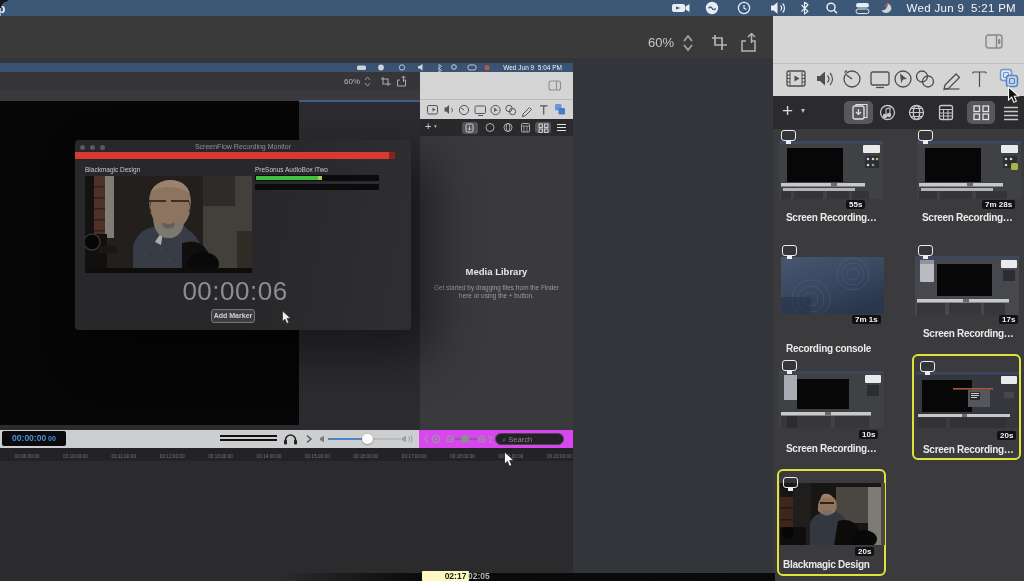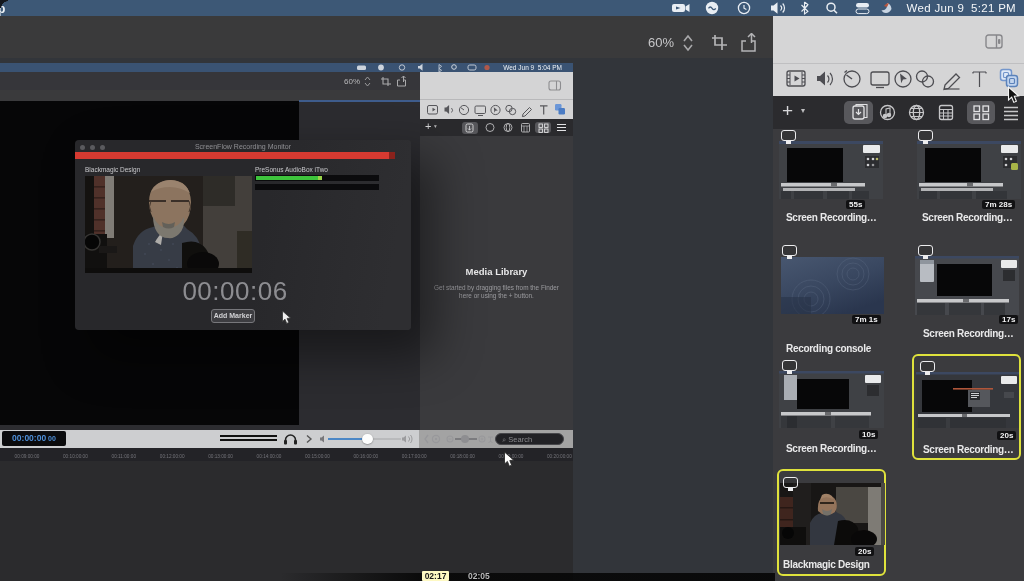--- a/index.html
+++ b/index.html
@@ -21,21 +21,21 @@
 #nband{left:0;top:27px;width:420px;height:11px;background:#3a3a3c;}
 #ncontent{left:0;top:39px;width:420px;height:328px;background:#2c2c30;}
 #nblack{left:0;top:38px;width:299px;height:324px;background:#060607;}
 #npanel{left:420px;top:9px;width:153px;height:47px;background:#d4d4d5;}
 #npanelsep{left:420px;top:36px;width:153px;height:1px;background:#b8b8ba;}
 #ndark{left:420px;top:56px;width:153px;height:17px;background:#2a2a2d;}
 #nmedia{left:420px;top:73px;width:153px;height:294px;background:#3a3a3d;}
 #nmedia .t{position:absolute;left:0;top:130px;width:153px;text-align:center;color:#e9e9ea;font-size:9.5px;font-weight:700;}
 #nmedia .s{position:absolute;left:6px;top:148px;width:141px;text-align:center;color:#9c9ca0;font-size:6.4px;line-height:8px;}
 #nctrl{left:0;top:367px;width:419px;height:18px;background:#cdced0;}
-#nctrl2{left:419px;top:367px;width:154px;height:18px;background:#a3a3a3;}
+#nctrl2{left:419px;top:367px;width:154px;height:18px;background:#d946ef;}
 #nruler{left:0;top:385px;width:573px;height:13px;background:#232327;}
 #ntimeline{left:0;top:398px;width:573px;height:120px;background:#2b2b2d;}
 #tcode{left:2px;top:1px;width:64px;height:15px;background:#0b0b0d;border-radius:2px;color:#4e8fd8;font-size:8.5px;font-weight:700;text-align:center;line-height:15px;}
 
 #mon{left:75px;top:77px;width:336px;height:190px;border-radius:4px;background:linear-gradient(100deg,#28282b 55%,#2e2e31 92%);box-shadow:20px 22px 48px 4px rgba(0,0,0,.45);}
 #mon .title{position:absolute;left:0;top:3px;width:100%;text-align:center;color:#8f8f93;font-size:7px;}
 #mon .lights{position:absolute;left:5px;top:4.5px;line-height:0;font-size:0;}
 #mon .lights i{display:inline-block;width:5px;height:5px;border-radius:50%;background:#5a5a5e;margin-right:5px;}
 #redbar{left:0;top:12px;width:320px;height:7px;background:#d63a31;}
 #redbar i{position:absolute;right:0;top:0;width:6px;height:7px;background:#8a221c;}
@@ -568,20 +568,20 @@
       <rect x="0" y="44" width="26" height="18" fill="#100f0e"></rect>
       <circle cx="8" cy="50" r="6" fill="#060606"></circle>
       <rect x="0" y="0" width="105" height="62" fill="#0a0808" opacity=".12"></rect>
     </svg>
   </div>
   <div class="badge" style="left:82px;top:531px;">20s</div>
   <div class="lab" style="left:10px;top:543px;">Blackmagic Design</div>
 </div>
 
 <div class="abs" style="left:280px;top:573px;width:495px;height:8px;background:linear-gradient(90deg,rgba(0,0,0,0) 0%,rgba(5,5,5,.85) 28%,rgba(5,5,5,.9) 100%);"></div>
-<div class="abs" style="left:422px;top:571px;width:27px;height:10px;background:#fef9c3;border-radius:1px;color:#1a1a1a;font-size:8.5px;font-weight:700;text-align:center;line-height:10px;">02:17</div>
+<div class="abs" style="left:422px;top:571px;width:27px;height:10px;background:#fef9c3;border-radius:1px;color:#1a1a1a;font-size:8.5px;font-weight:700;text-align:center;line-height:10px;padding-left:20px;">02:17</div>
 <div class="abs" style="left:468px;top:571px;color:#b9b9ba;font-size:8.5px;font-weight:700;">02:05</div>
 <svg class="cur" style="left:503px;top:451px;" width="12" height="17" viewBox="0 0 12 17">
   <path d="M1.5 1 L1.5 13 L4.4 10.4 L6.3 15.2 L8.7 14.2 L6.8 9.5 L10.7 9.2 Z" fill="#fdfdfd" stroke="#2a2a2a" stroke-width=".9"></path>
 </svg>
 <svg class="cur" style="left:1007px;top:86px;" width="13" height="18" viewBox="0 0 13 18">
   <path d="M1.5 1 L1.5 14 L4.7 11.2 L6.8 16.4 L9.4 15.3 L7.3 10.2 L11.5 9.9 Z" fill="#111" stroke="#f5f5f5" stroke-width="1.1"></path>
 </svg>
 
 </body></html>

